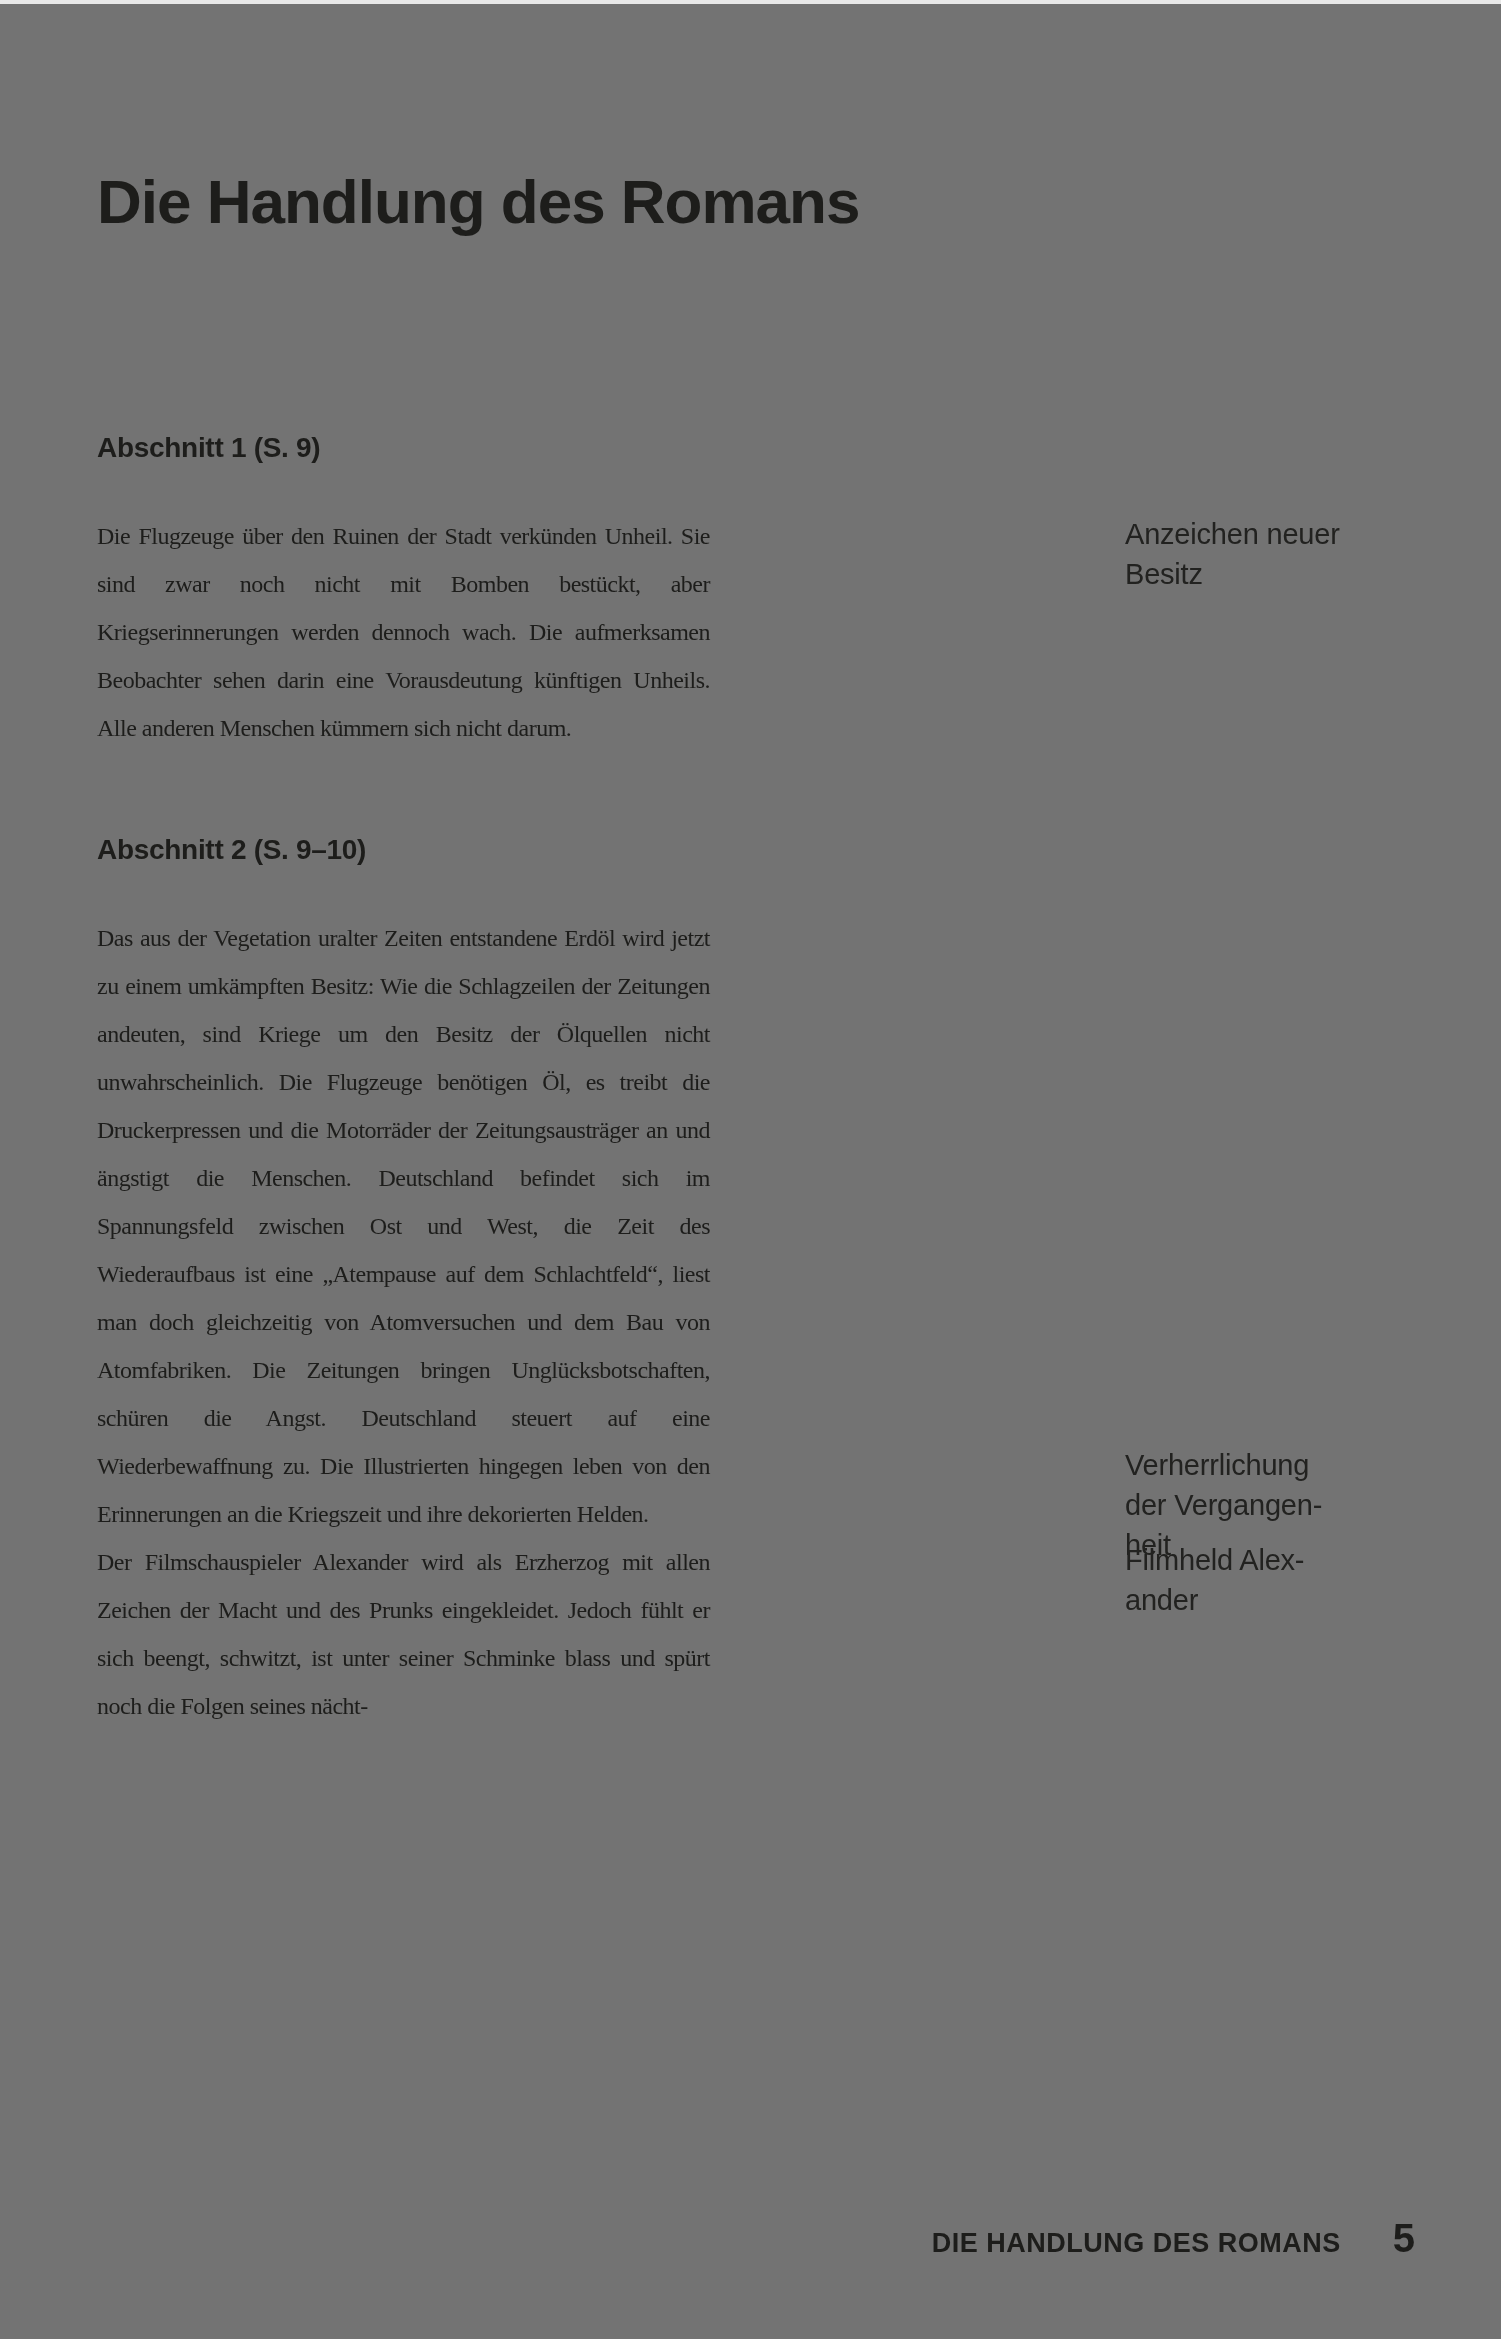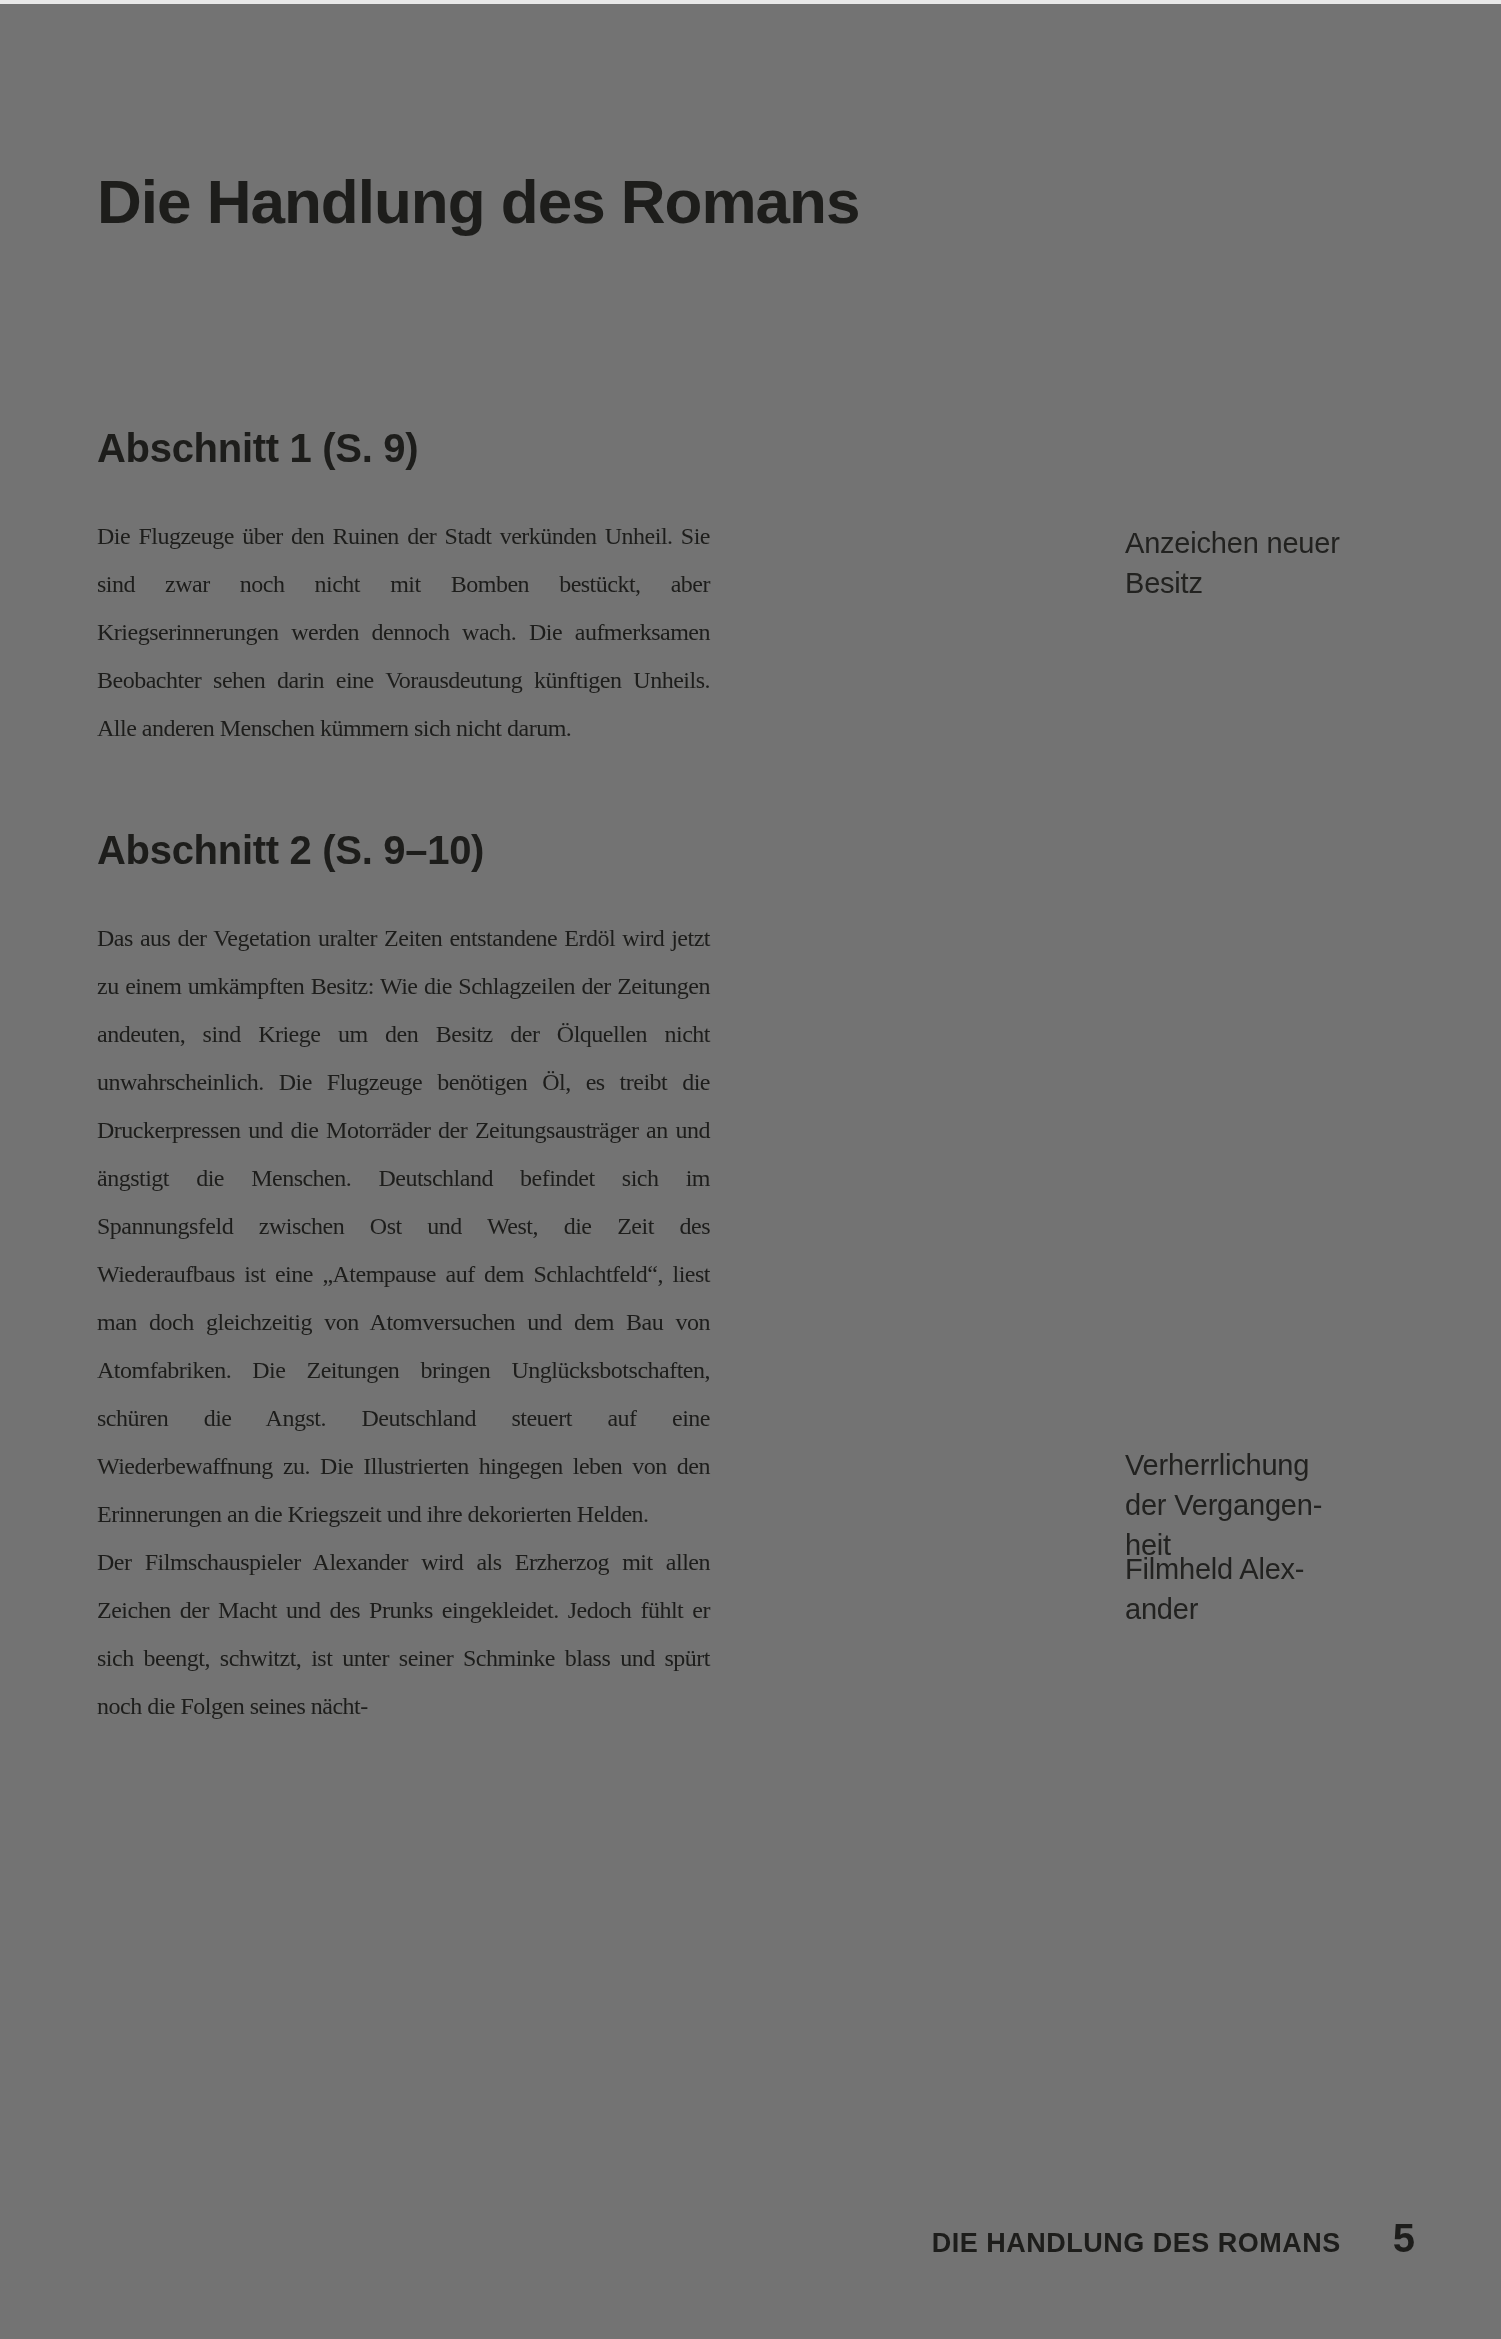--- a/index.html
+++ b/index.html
@@ -28,41 +28,41 @@
     letter-spacing: -1px;
     color: #1d1d1b;
   }
   section.abschnitt { margin: 0; }
   section.s1 h2 { margin-top: 182px; }
   section.s2 h2 { margin-top: 74px; }
   section.s3 h2 { margin-top: 92px; }
   h2.section-heading {
     font-family: "Liberation Sans", sans-serif;
     font-weight: 600;
-    font-size: 40px;
+    font-size: 28px;
     line-height: 48px;
     letter-spacing: -0.3px;
     margin: 0 0 40px 0;
     color: #1d1d1b;
   }
   .row { position: relative; }
   p.body-text {
     margin: 0;
     width: 613px;
     font-family: "Liberation Serif", serif;
     font-size: 24px;
     line-height: 48px;
     letter-spacing: -0.5px;
     text-align: justify;
     color: #1d1d1b;
   }
   aside.margin-note {
     position: absolute;
     left: 1028px;
-    top: 11px;
+    top: 2px;
     width: 330px;
     font-family: "Liberation Sans", sans-serif;
     font-size: 29px;
     line-height: 40px;
     letter-spacing: -0.2px;
     color: #222220;
   }
   aside.margin-note.note-mid { top: 531px; }
   footer.page-footer {
     position: absolute;

